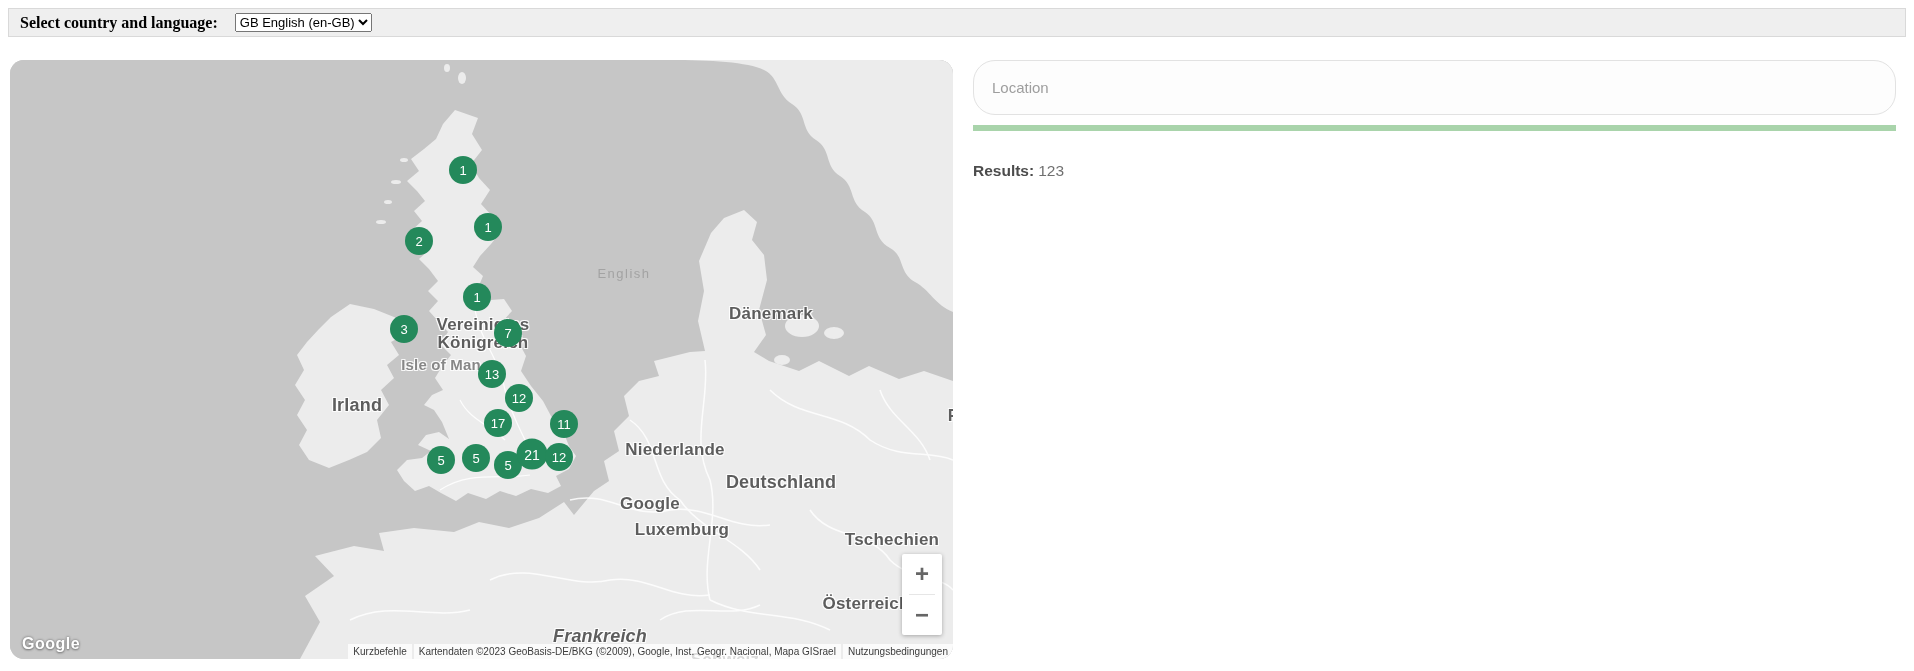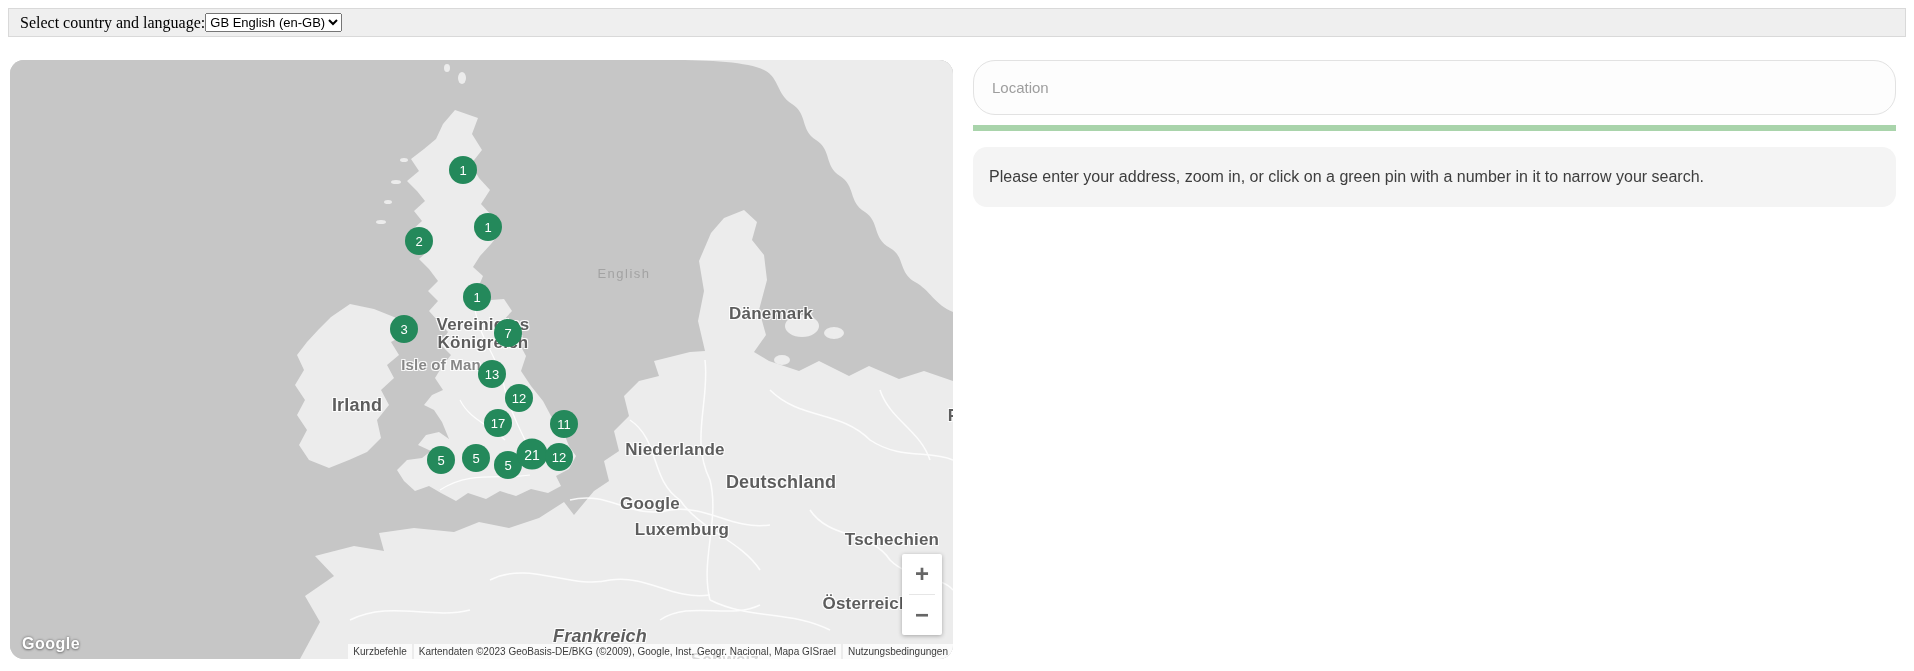--- a/index.html
+++ b/index.html
@@ -7,21 +7,21 @@
     --accent:#A9D4AB;
     --water:#C6C6C6;
     --land:#ECECEC;
   }
   html,body{background:#fff;}
   body{margin:8px; font-family:"Liberation Sans",sans-serif; width:1898px;}
 
   
   .topbar{background:#efefef; border:1px solid #d9d9d9; height:29px; box-sizing:border-box;
           display:flex; align-items:center; padding:0 11px;}
-  .topbar .lbl{font-family:"Liberation Serif",serif; font-size:16px; color:#000; }
+  .topbar .lbl{font-family:"Liberation Serif",serif; font-size:16px; color:#000; margin-right:17px;font-weight:bold;}
   .topbar select{font-size:13px; font-family:"Liberation Sans",sans-serif;}
 
   
   .main{display:flex; align-items:flex-start; margin-top:23px;}
 
   
   .map{position:relative; flex:none; width:943px; height:599px; margin-left:2px;
        border-radius:14px; overflow:hidden; background:var(--water);}
   .map svg{position:absolute; left:0; top:0;}
   .map-label{position:absolute; transform:translate(-50%,-50%); font-weight:bold; color:#5d5d5d;
@@ -177,17 +177,17 @@
     <div class="attribution">
       <span class="link">Kurzbefehle</span>
       <span>Kartendaten ©2023 GeoBasis-DE/BKG (©2009), Google, Inst. Geogr. Nacional, Mapa GISrael</span>
       <span class="link">Nutzungsbedingungen</span>
     </div>
   </div>
 
   <div class="panel">
     <input class="search-input" type="text" placeholder="Location" style="">
     <div class="accent-bar"></div>
-    <div class="message">
-      <span>Please enter your address, zoom in, or click on a green pin with a number in it to narrow your search.</span>
+    <div class="results">
+      <span class="rlabel">Results:</span><span class="rcount">123</span>
     </div>
   </div>
 </div>
 
 </body></html>

